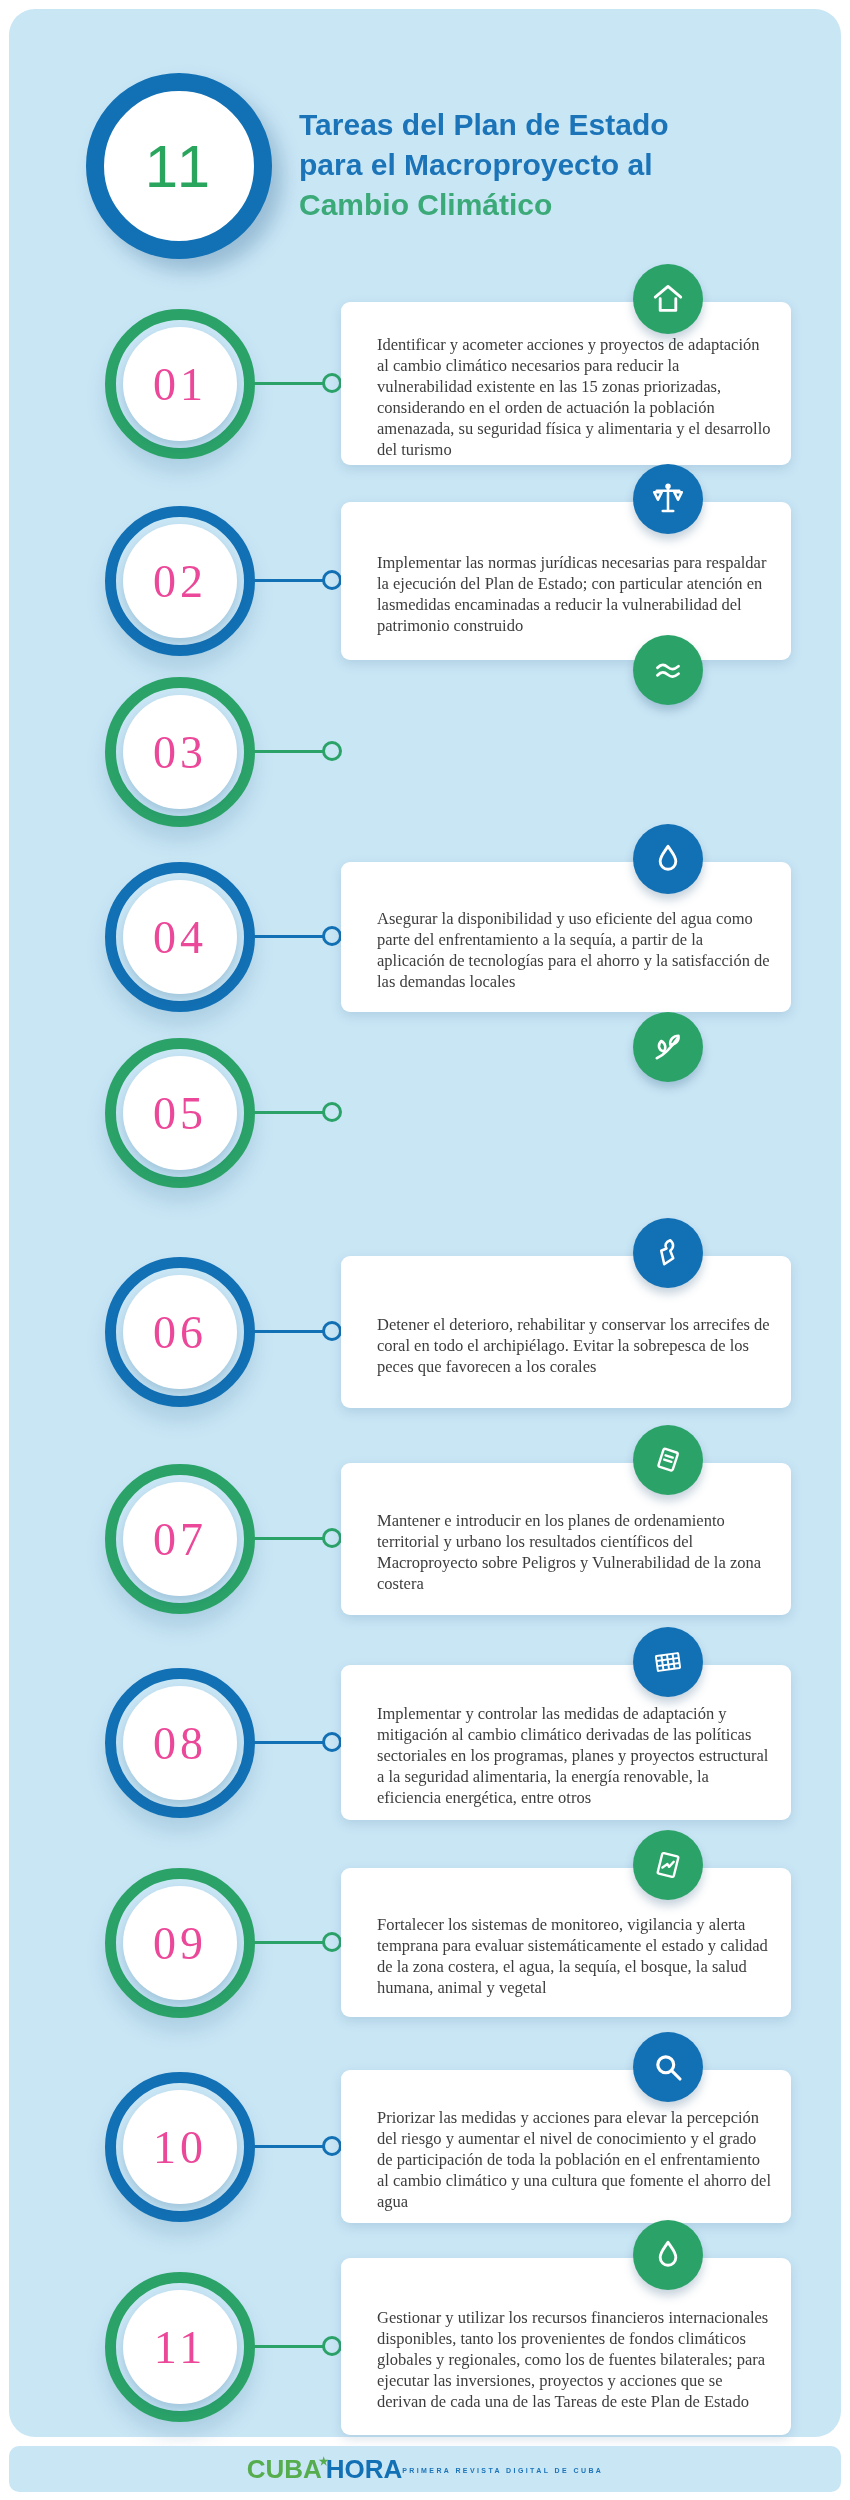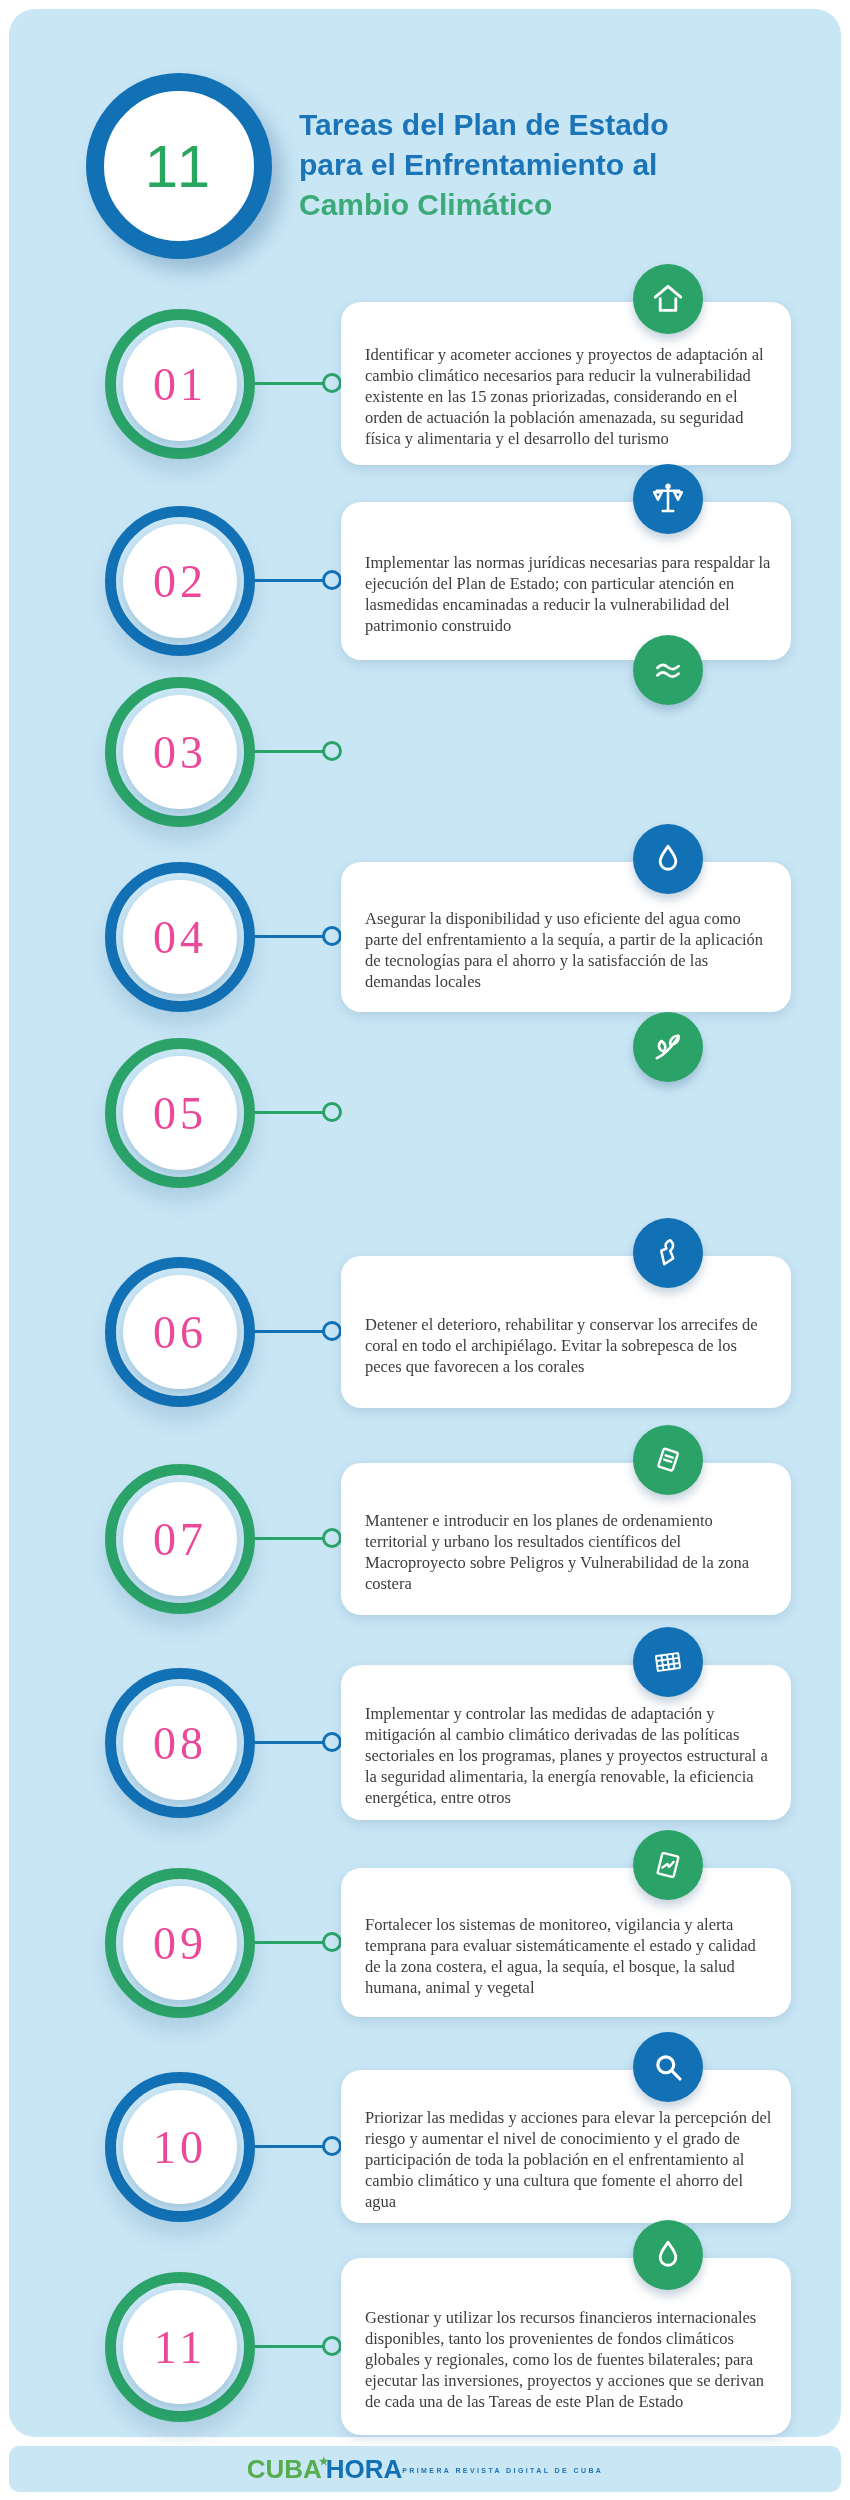--- a/index.html
+++ b/index.html
@@ -31,22 +31,22 @@
        box-shadow:0 6px 12px rgba(20,80,130,.22);
        display:flex;align-items:center;justify-content:center;}
   .num-label{font-family:"Liberation Serif",serif;font-size:46px;color:#ec4899;letter-spacing:4px;}
 
   .conn-line{position:absolute;left:252px;top:calc(var(--cy) - 2px);width:72px;height:3px;
        background:var(--accent);border-radius:2px;}
   .conn-ring{position:absolute;left:322px;top:calc(var(--cy) - 11px);width:14px;height:14px;
        border:3px solid var(--accent);border-radius:50%;}
 
   .card{position:absolute;left:341px;top:var(--ct);width:450px;height:var(--ch);
-       background:#ffffff;border-radius:20px;box-shadow:0 4px 12px rgba(40,90,130,.16);
-       box-sizing:border-box;padding:36px 16px 10px 24px;
+       background:#ffffff;border-radius:9px;box-shadow:0 4px 12px rgba(40,90,130,.16);
+       box-sizing:border-box;padding:36px 16px 10px 36px;
        display:flex;align-items:center;}
   .card-text{margin:0;font-family:"Liberation Serif",serif;font-size:16.5px;
        line-height:21px;color:#3d3d3d;}
 
   .icon-circle{position:absolute;left:633px;top:calc(var(--ct) - 38px);width:70px;height:70px;
        border-radius:50%;background:var(--accent);
        box-shadow:0 6px 10px rgba(30,80,120,.25);
        display:flex;align-items:center;justify-content:center;}
   .icon-circle svg{display:block;}
 
@@ -64,21 +64,21 @@
 <body>
 
 <div class="page">
   <div class="panel"></div>
 
   <div class="content">
 
     <div class="header-badge">
       <span class="header-badge-number">11</span>
     </div>
-    <h1 class="title"><span>Tareas del Plan de Estado</span><br><span>para el Enfrentamiento al</span><br><span class="title-accent">Cambio Climático</span></h1>
+    <h1 class="title"><span>Tareas del Plan de Estado</span><br><span>para el Macroproyecto al</span><br><span class="title-accent">Cambio Climático</span></h1>
 
     <section class="task green" style="--cy:384px;--ct:302px;--ch:163px">
       <div class="num">
         <div class="num-inner">
           <span class="num-label">01</span>
         </div>
       </div>
       <div class="conn-line"></div>
       <div class="conn-ring"></div>
       <div class="card">

